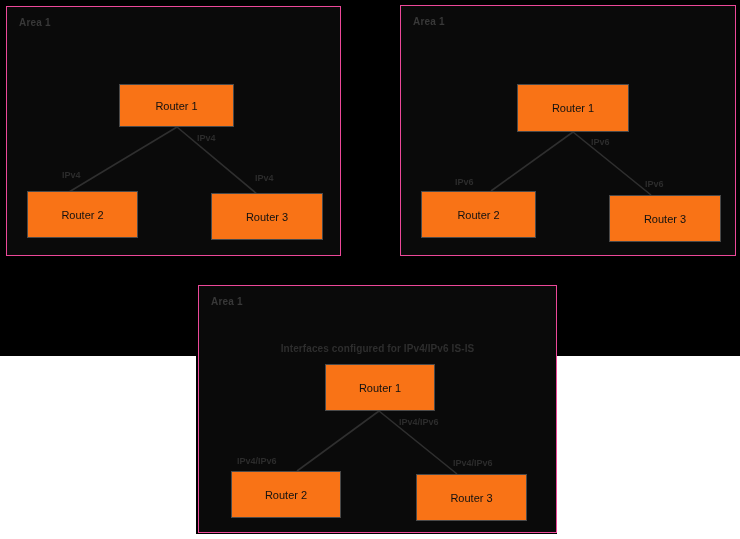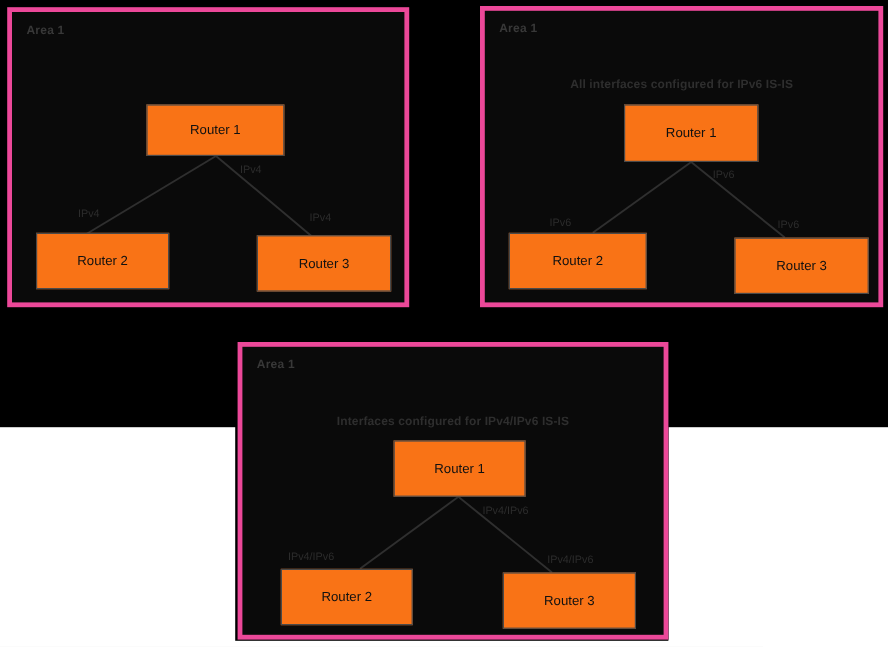--- a/index.html
+++ b/index.html
@@ -28,21 +28,21 @@
   }
   #backdrop-bottom {
     left: 196px;
     top: 283px;
     width: 361px;
     height: 251px;
   }
   .panel {
     position: absolute;
     background: #0a0a0a;
-    border: 4px solid #ec4899;
+    border: 1px solid #ec4899;
     box-sizing: border-box;
   }
   #panel-ipv4 { left: 6px;   top: 6px;   width: 335px; height: 250px; }
   #panel-ipv6 { left: 400px; top: 5px;   width: 336px; height: 251px; }
   #panel-dual { left: 198px; top: 285px; width: 359px; height: 248px; }
 
   .area-label {
     position: absolute;
     left: 12px;
     top: 10px;
@@ -87,21 +87,21 @@
     pointer-events: none;
   }
   .link-line {
     stroke: #2f2f2f;
     stroke-width: 1.6;
     fill: none;
   }
   .link-label {
     position: absolute;
     font-size: 9px;
-    font-weight: normal;
+    font-weight: bold;
     color: #2c2c2c;
     white-space: nowrap;
     text-align: right;
   }
 </style>
 </head>
 <body>
 
 <div id="canvas">
 
@@ -134,21 +134,20 @@
 
     <div class="link-label" style="left:55px; top:163px;">IPv4</div>
 
     <div class="link-label" style="left:248px; top:166px;">IPv4</div>
   </div>
 
   <div class="panel" id="panel-ipv6">
 
     <div class="area-label">Area 1</div>
 
-    <div class="panel-title">All interfaces configured for IPv6 IS-IS</div>
 
     <svg class="link-svg">
       <line class="link-line" x1="172" y1="126" x2="90" y2="185"></line>
       <line class="link-line" x1="172" y1="126" x2="250" y2="189"></line>
     </svg>
 
     <div class="router" style="left:116px; top:78px; width:112px; height:48px;">
       <span>Router 1</span>
     </div>
 

